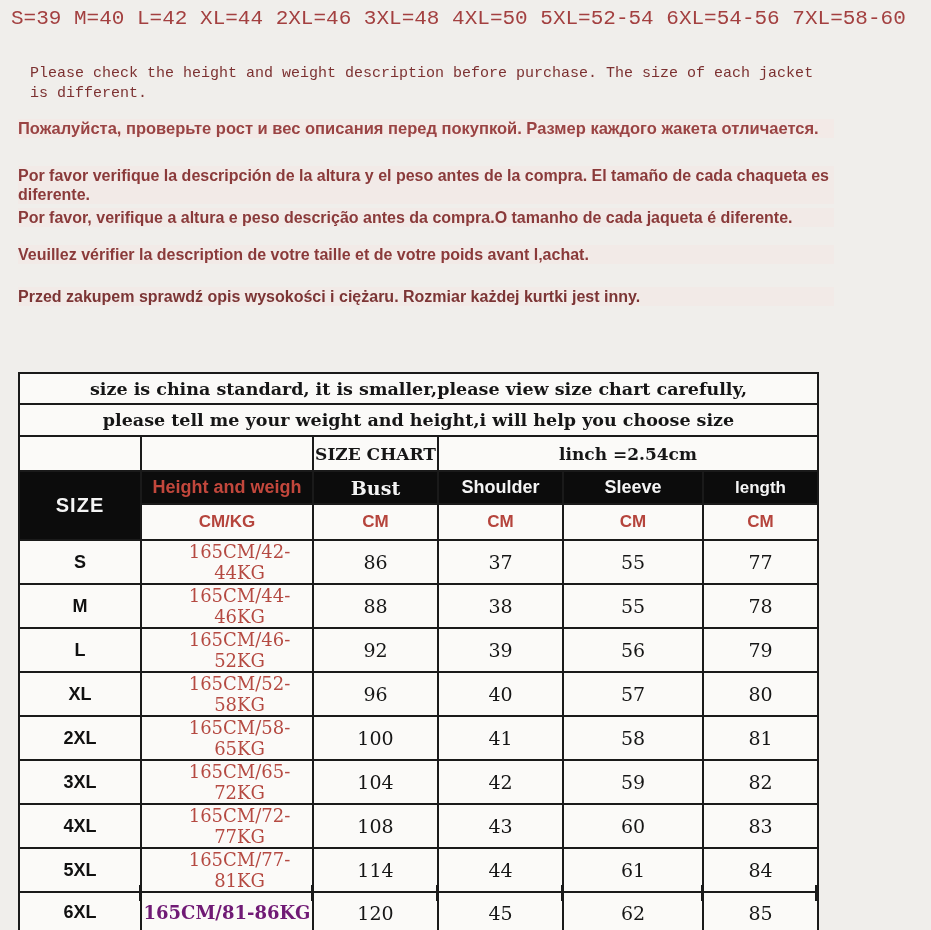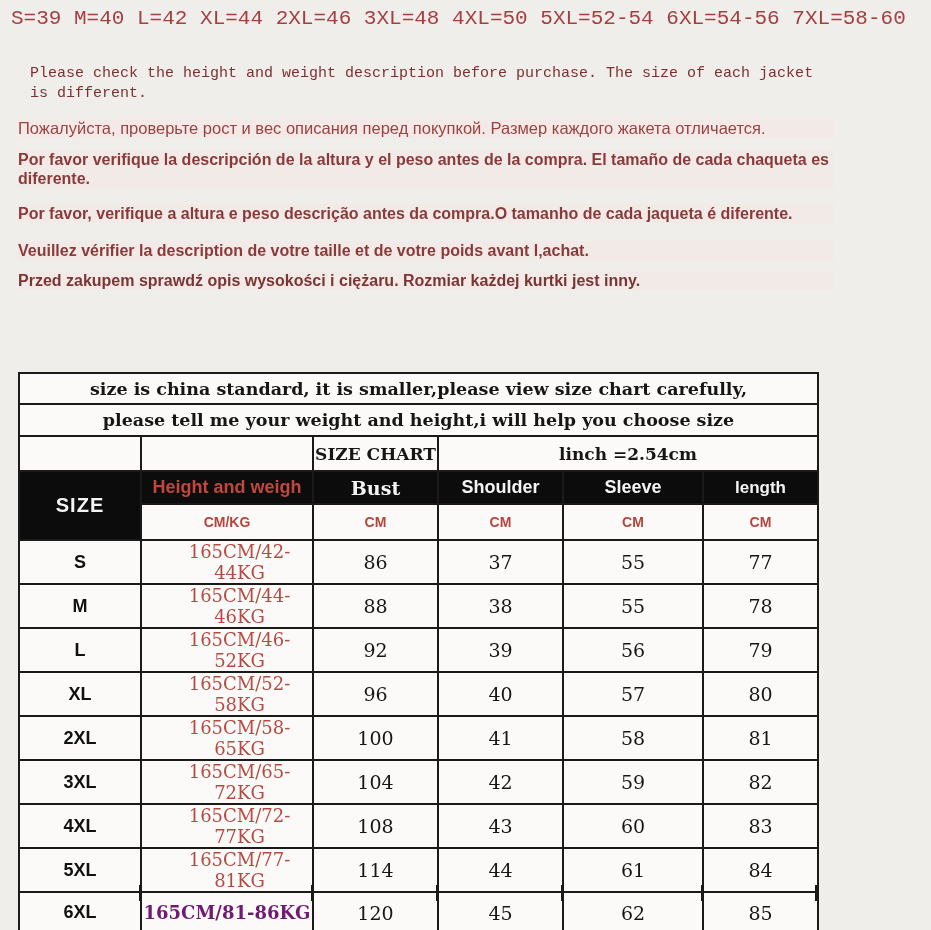--- a/index.html
+++ b/index.html
@@ -16,41 +16,41 @@
     font-family:"Liberation Mono",monospace;
     font-size:21px;color:#a34040;
   }
 
   .notices{position:absolute;top:64px;left:18px;width:816px;}
   .notice{margin:0;}
   .n-en{
     font-family:"Liberation Mono",monospace;font-size:15px;line-height:20px;
     color:#7c3131;padding-left:12px;margin-bottom:15px;
   }
-  .n-ru{font-weight:normal;font-size:16.5px;line-height:19px;color:#9a4343;margin-bottom:12px;background:rgba(250,225,223,0.35);}
-  .n-es{font-weight:bold;font-size:16px;line-height:19px;color:#8a3a3a;margin-bottom:16px;background:rgba(250,225,223,0.3);}
+  .n-ru{font-weight:bold;font-size:16.5px;line-height:19px;color:#9a4343;margin-bottom:28px;background:rgba(250,225,223,0.35);}
+  .n-es{font-weight:bold;font-size:16px;line-height:19px;color:#8a3a3a;margin-bottom:4px;background:rgba(250,225,223,0.3);}
   .n-pt{font-weight:bold;font-size:16px;line-height:19px;color:#8a3a3a;margin-bottom:18px;background:rgba(250,225,223,0.3);}
-  .n-fr{font-weight:bold;font-size:16px;line-height:19px;color:#8a3a3a;margin-bottom:11px;background:rgba(250,225,223,0.3);}
+  .n-fr{font-weight:bold;font-size:16px;line-height:19px;color:#8a3a3a;margin-bottom:23px;background:rgba(250,225,223,0.3);}
   .n-pl{font-weight:bold;font-size:16px;line-height:19px;color:#7c3535;background:rgba(250,225,223,0.3);}
 
   .tablewrap{position:absolute;top:372px;left:18px;width:799px;}
   table{border-collapse:collapse;table-layout:fixed;width:799px;background:#fbfaf8;}
   td{
     border:2px solid #1a1a1a;text-align:center;vertical-align:middle;
     padding:0;overflow:hidden;color:#161616;
   }
   .r-note1 td{height:29px;font-family:"DejaVu Serif",serif;font-weight:bold;font-size:17.5px;}
   .r-note2 td{height:30px;font-family:"DejaVu Serif",serif;font-weight:bold;font-size:17.5px;}
   .r-chart td{height:33px;font-family:"DejaVu Serif",serif;font-weight:bold;font-size:17px;}
   .head-row td{height:31px;background:#0c0c0c;color:#f4f4f4;font-weight:bold;font-size:18px;}
   .size-head{font-size:20px !important;letter-spacing:1px;}
   .hw-head{color:#c2473c !important;}
   .bust-head{font-family:"DejaVu Serif",serif;font-size:19px !important;}
   .len-head{font-size:17px !important;font-weight:bold;}
-  .unit-row td{height:34px;color:#b5443c;font-weight:bold;font-size:14px;background:#fbfaf8;}
+  .unit-row td{height:34px;color:#b5443c;font-weight:bold;font-size:17px;background:#fbfaf8;}
   .data-row .size-label{font-weight:bold;font-size:18px;color:#111;}
   .data-row .hw{font-family:"DejaVu Serif",serif;font-size:18px;}
   .hw-red{color:#b54a42;padding-left:25px;}
   .hw-black{color:#701a75;font-weight:bold;}
   .data-row .num{font-family:"DejaVu Serif",serif;font-size:19px;}
   .serif-label{font-family:"DejaVu Serif",serif !important;font-weight:normal !important;font-size:19px !important;}
   .stub{position:absolute;width:2px;height:16px;background:#1a1a1a;}
 </style>
 </head>
 <body>

